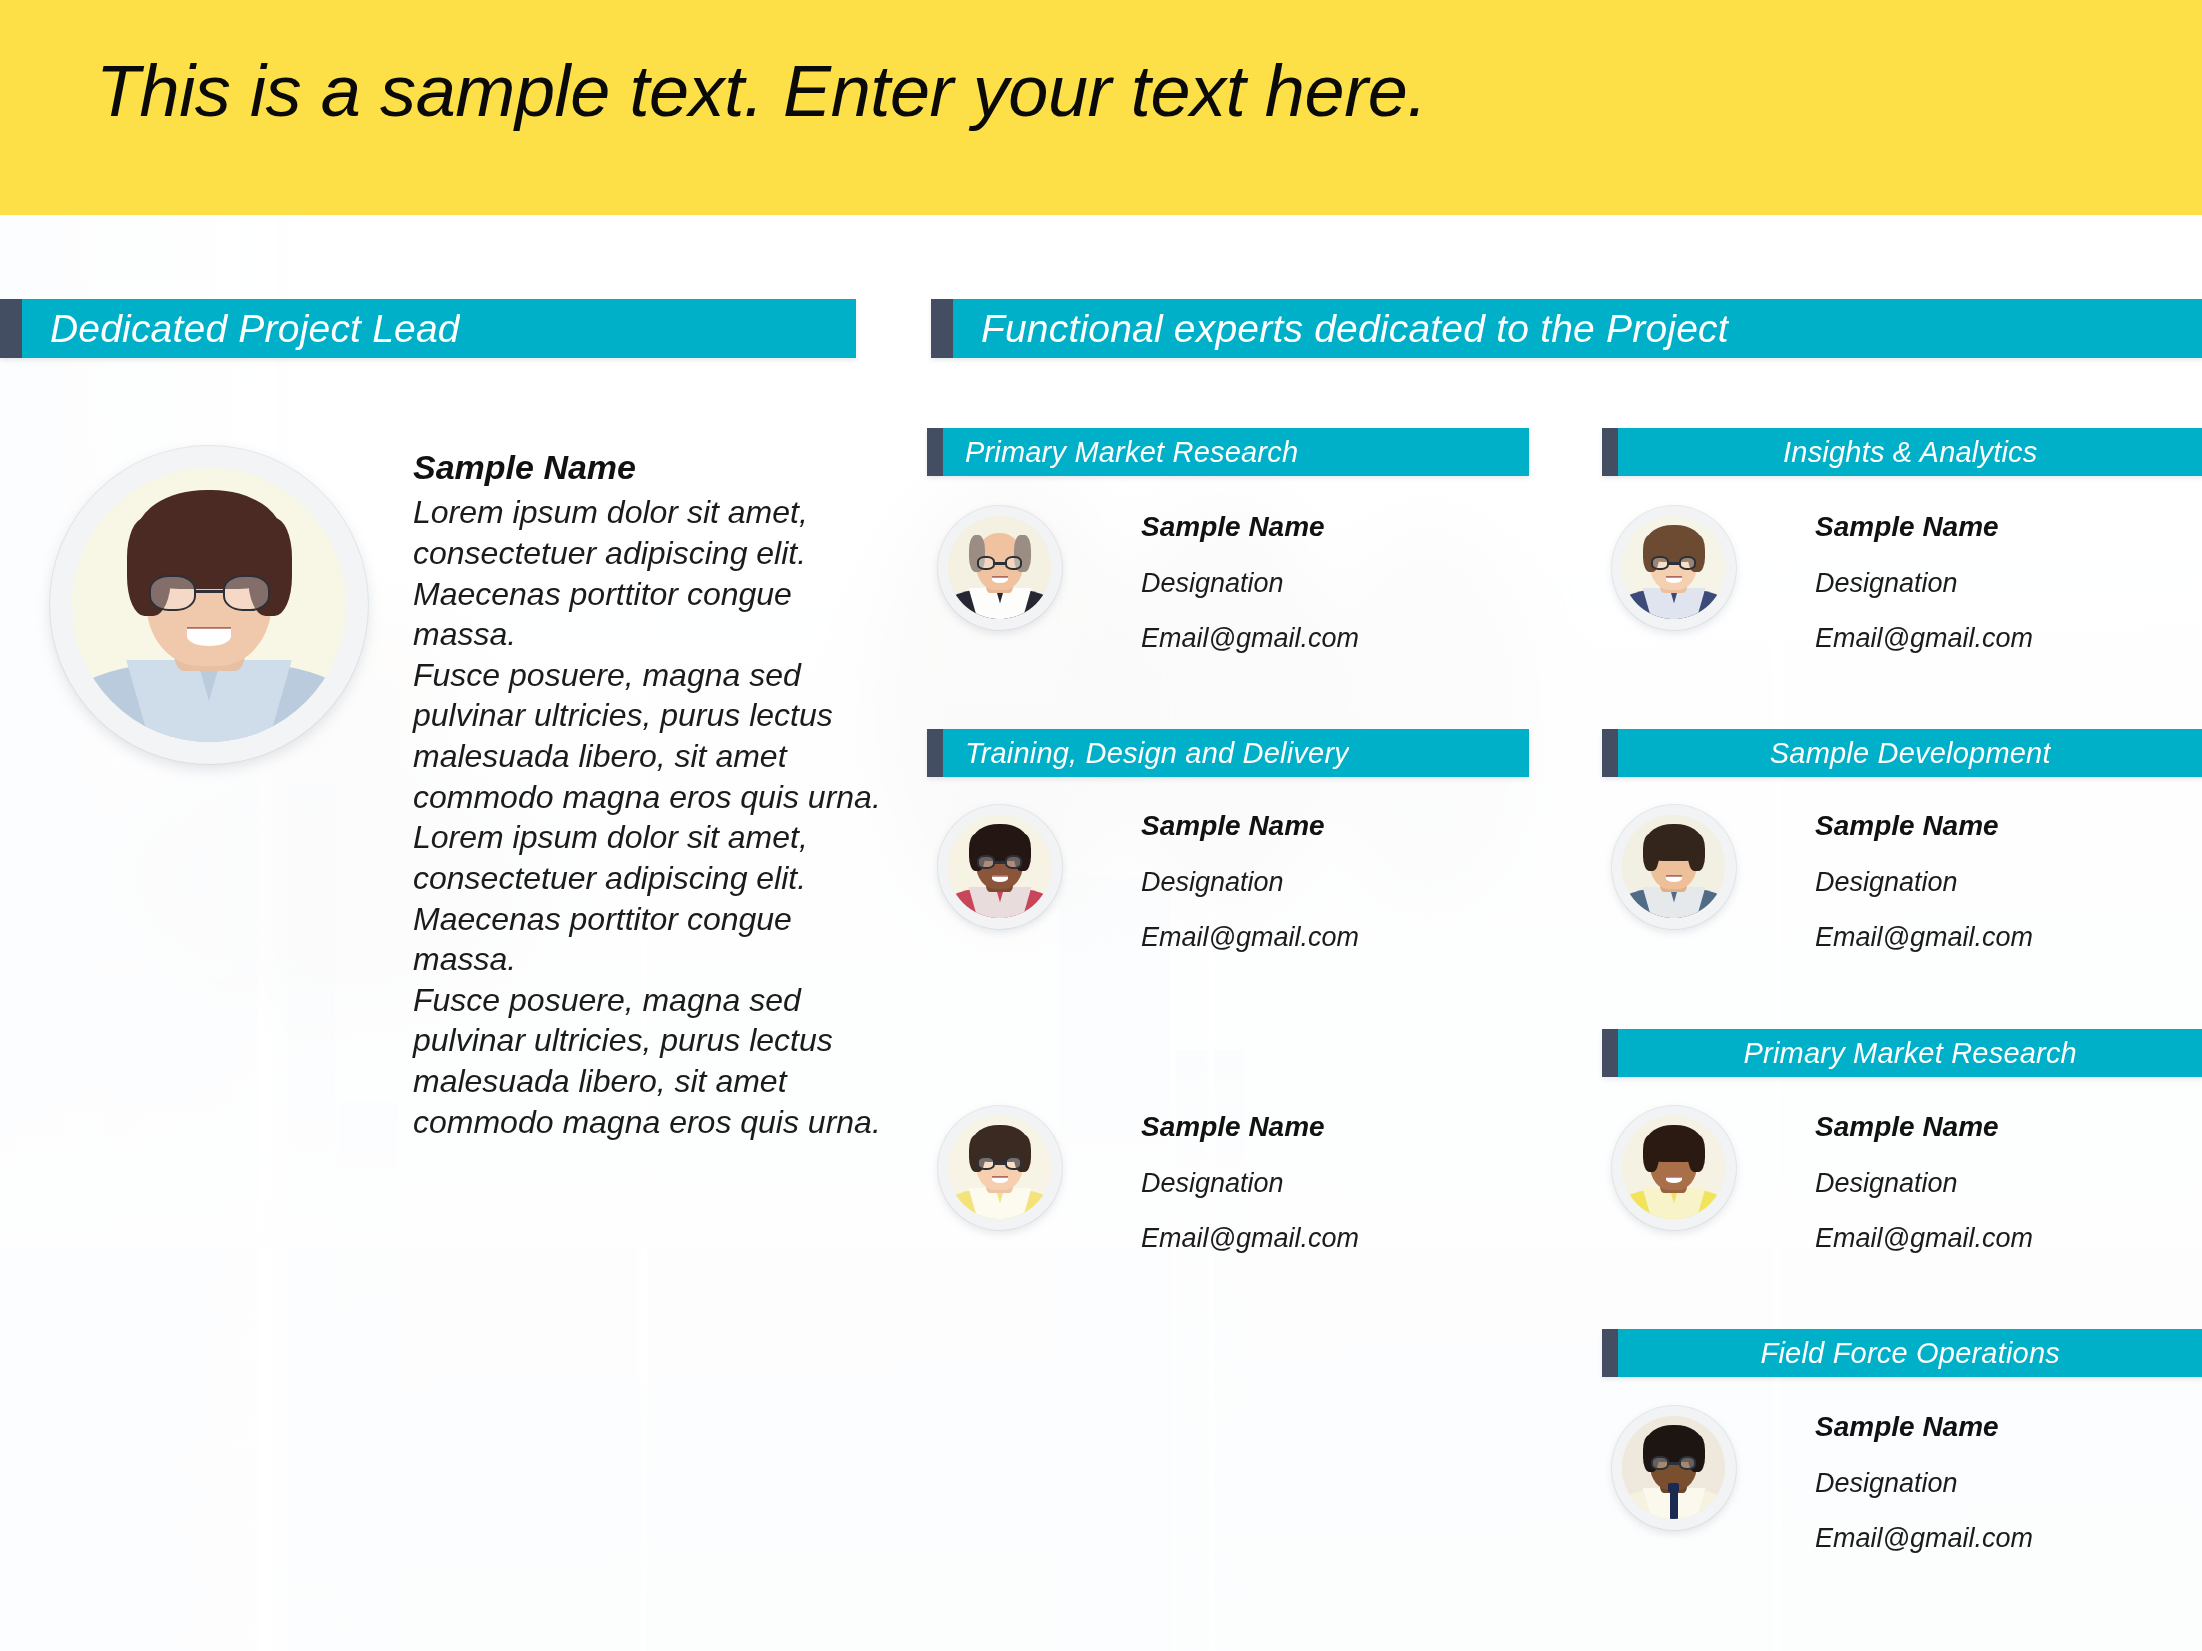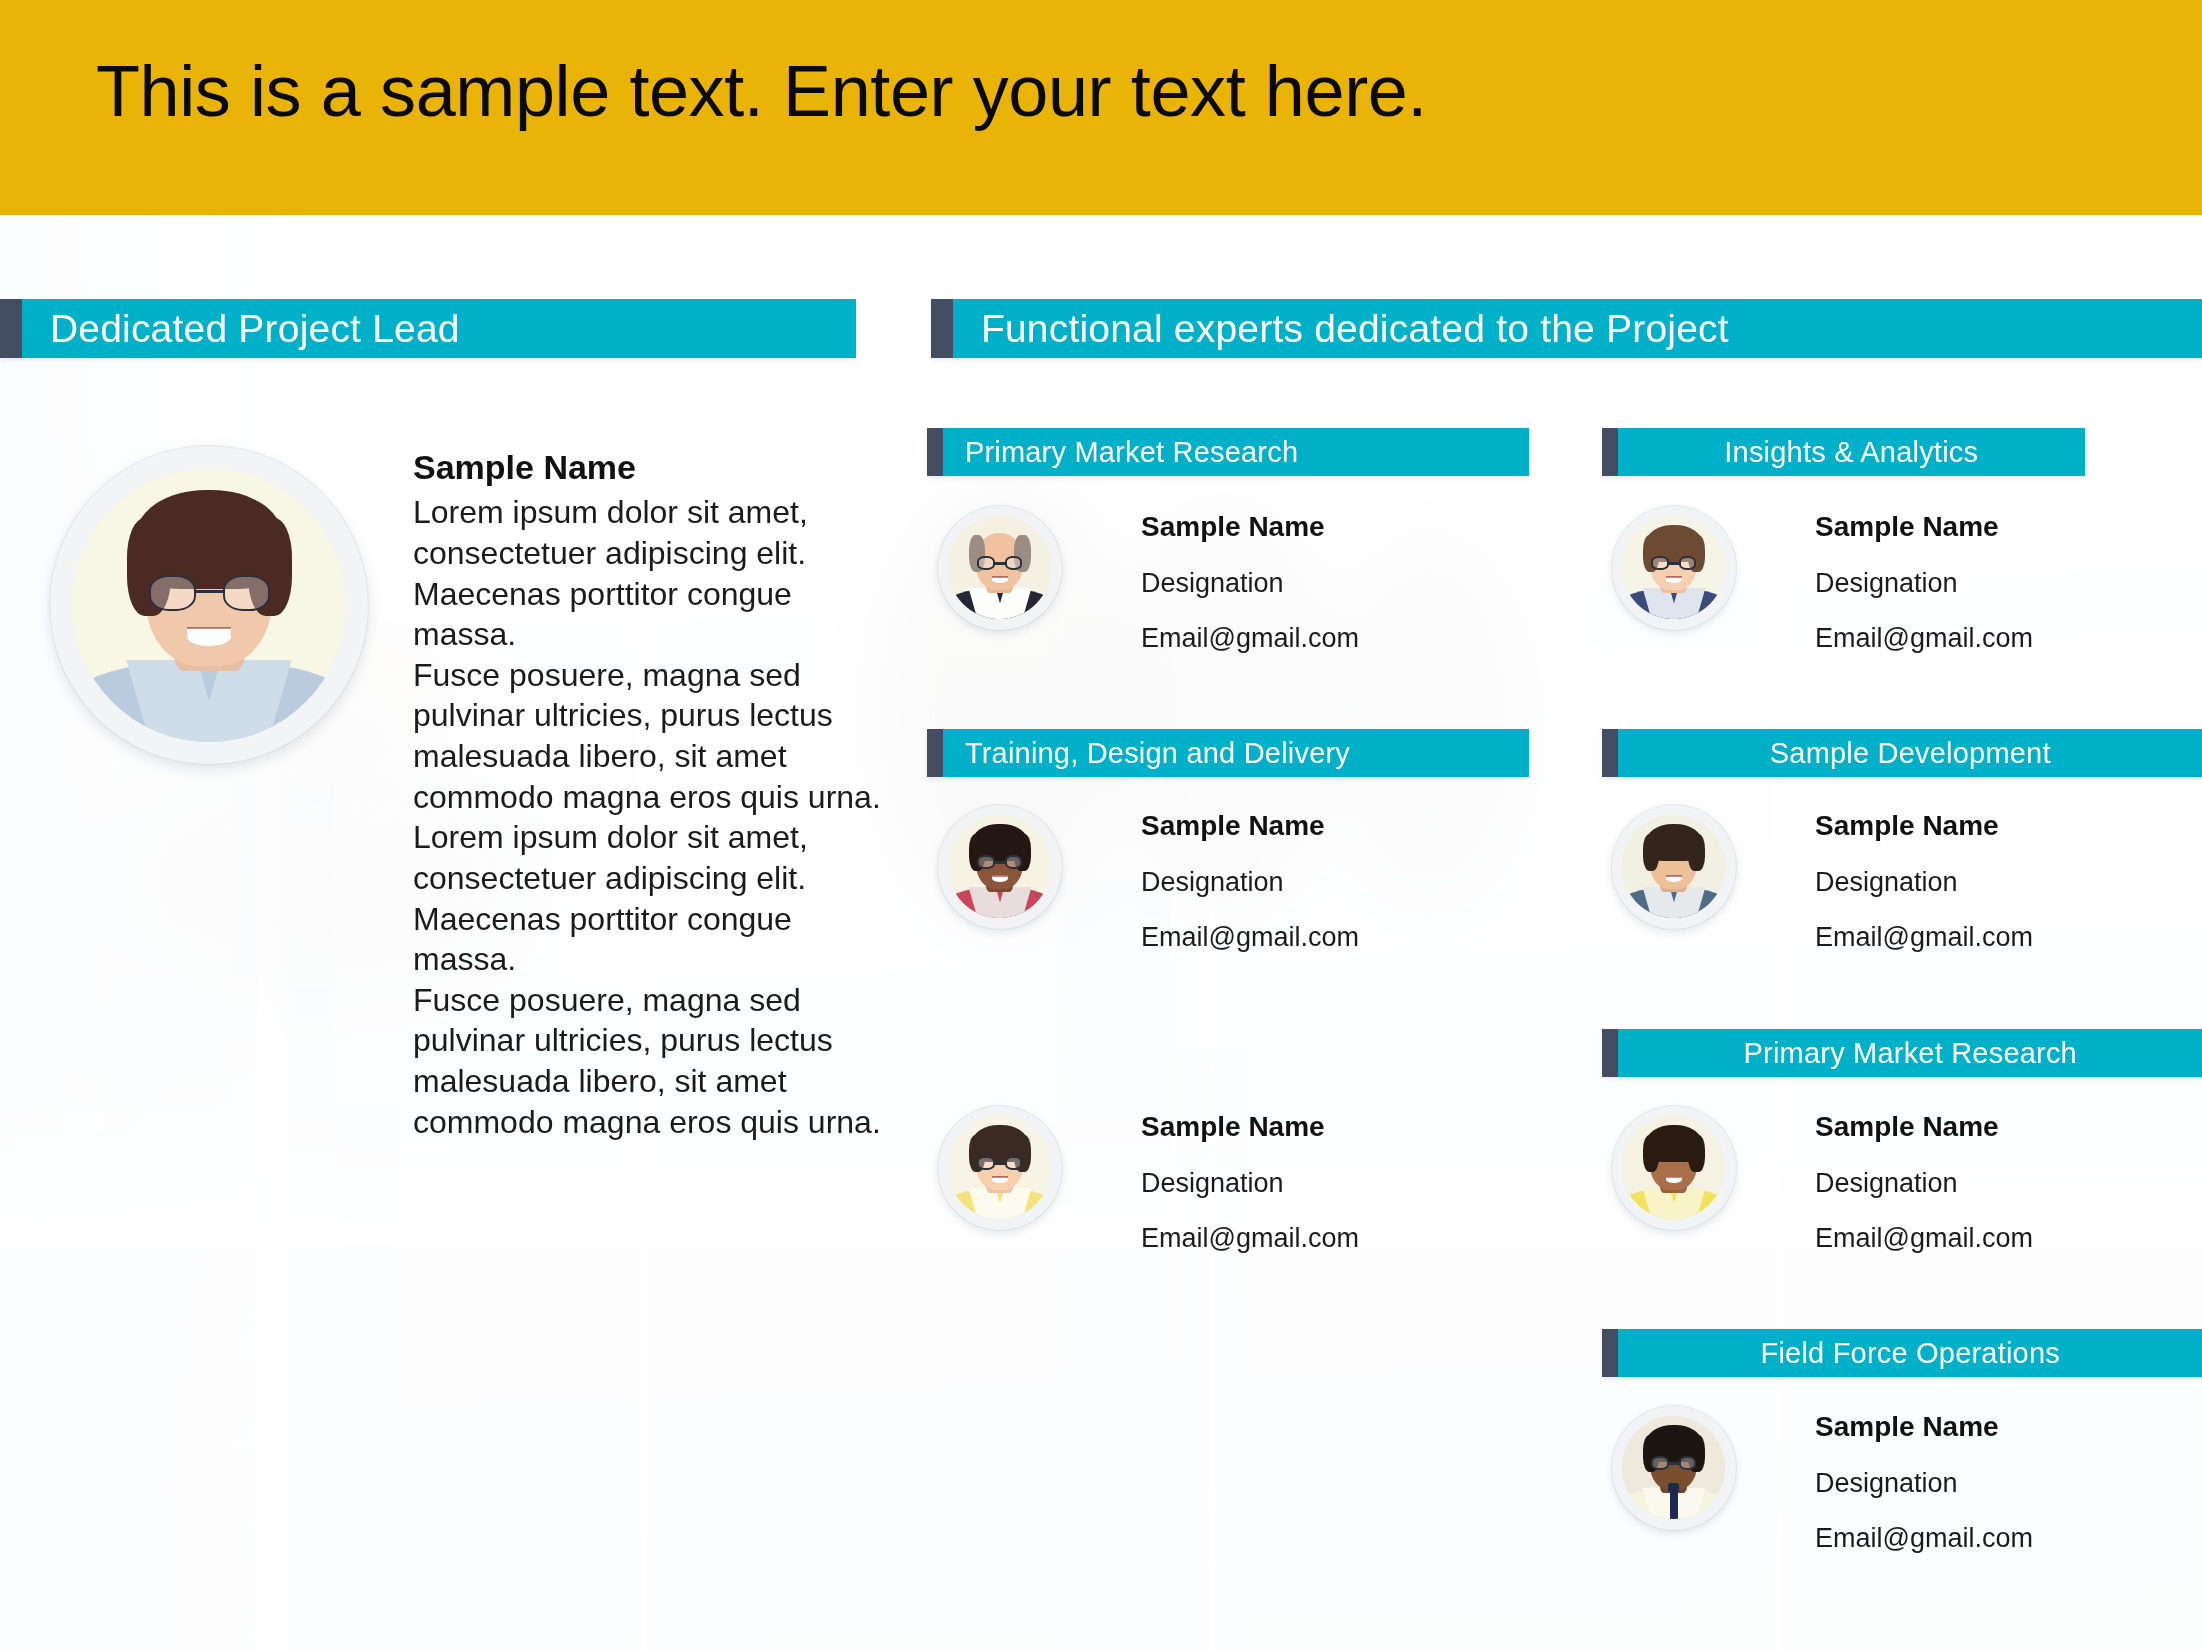--- a/index.html
+++ b/index.html
@@ -9,22 +9,23 @@
     height: 1652px;
     overflow: hidden;
     background: #ffffff;
     font-family: "Liberation Sans", sans-serif;
   }
 
   #slide {
     position: relative;
     width: 2203px;
     height: 1652px;
-    background: #eab308;
-    overflow: hidden;
+    background: #fde047;
+    overflow: hidden;
+    font-style: italic;
   }
 
   
   #bg {
     position: absolute;
     left: 0; top: 215px;
     width: 2203px; height: 1437px;
     overflow: hidden;
     pointer-events: none;
   }
@@ -371,21 +372,21 @@
         </div>
       </div>
     </div>
     <div class="info">
       <div class="p-name">Sample Name</div>
       <div class="p-desig">Designation</div>
       <div class="p-email">Email@gmail.com</div>
     </div>
   </div>
 
-  <div class="banner sub centered" style="left:1602px; top:428px; width:483px;">
+  <div class="banner sub centered" style="left:1602px; top:428px; width:601px;">
     <div class="accent"></div>
     <div class="fill">
       <span>Insights &amp; Analytics</span>
     </div>
   </div>
   <div class="card" style="left:1612px; top:506px;">
     <div class="avatar">
       <div class="inner">
         <div class="ph">
           <div class="bgc" style="background:#f6f4e6;"></div>

